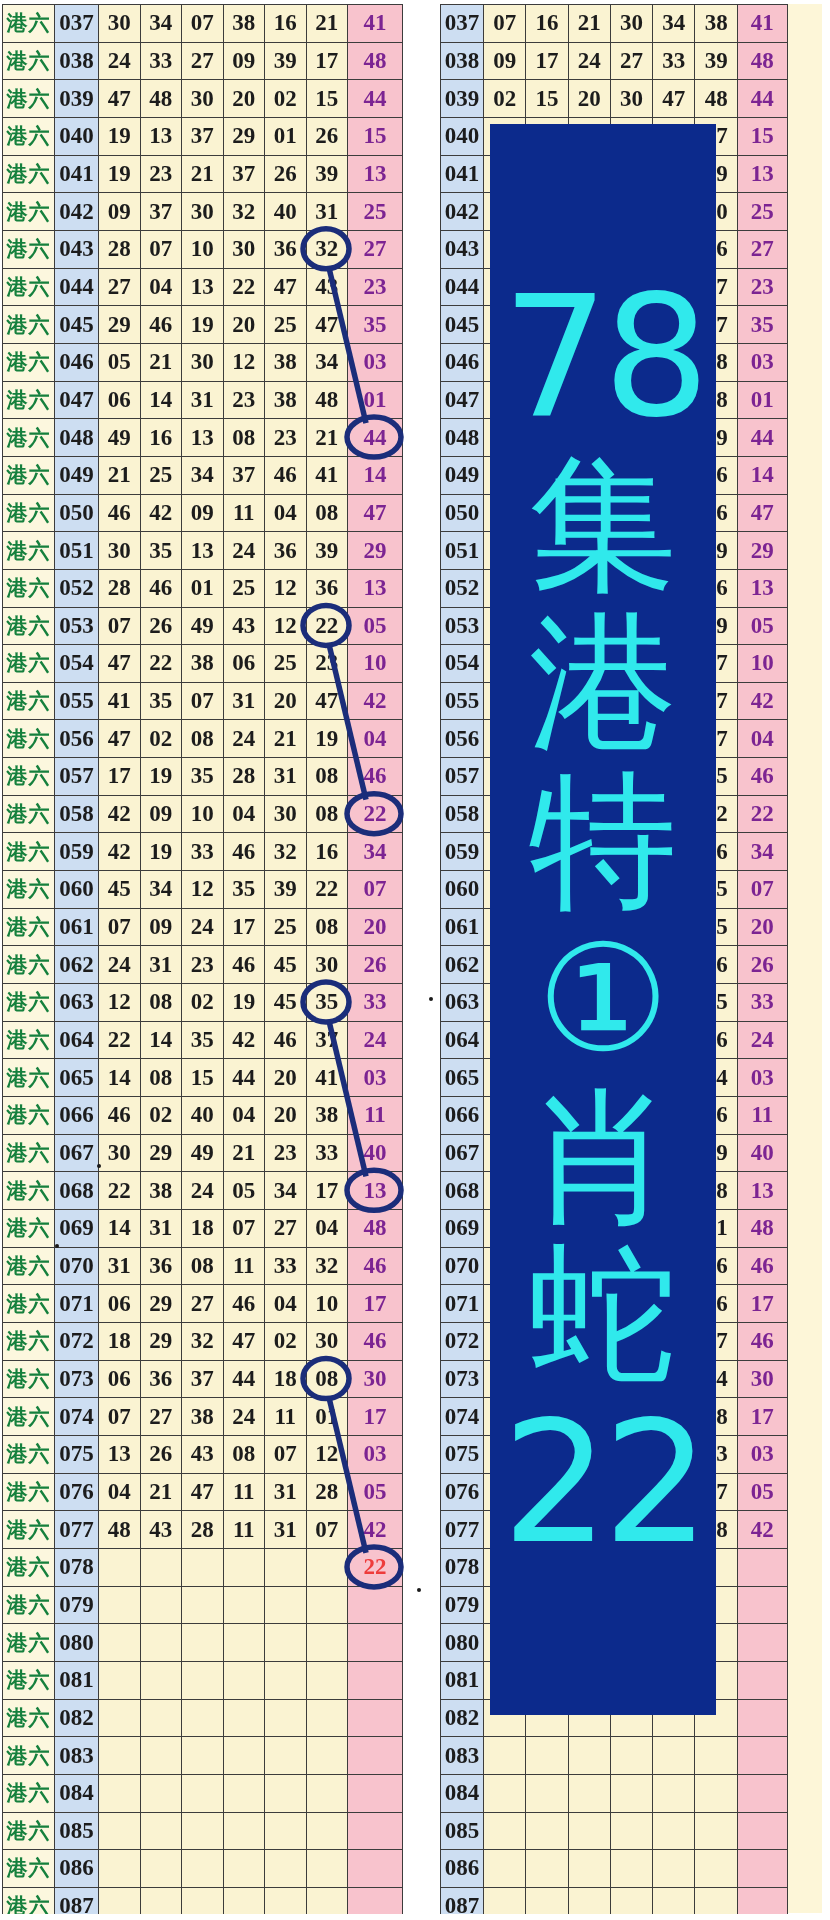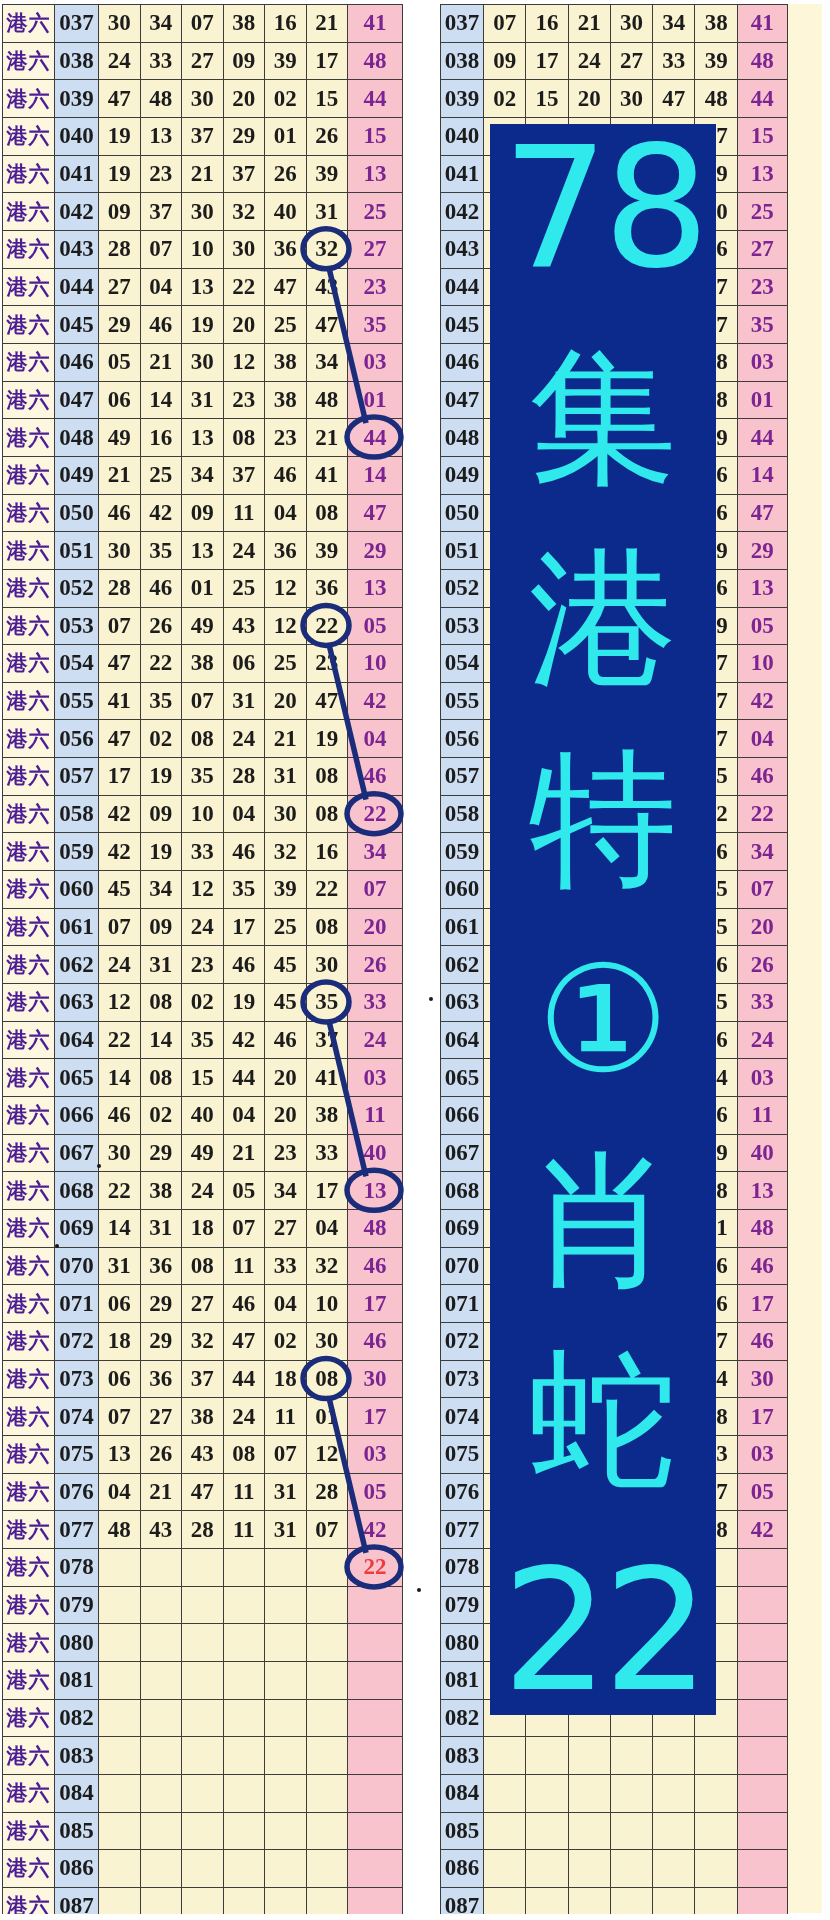--- a/index.html
+++ b/index.html
@@ -14,32 +14,32 @@
     z-index:1;
   }
   #left-table{left:2px;grid-template-columns:52px 44px repeat(6,41.5px) 55px;}
   #right-table{left:440px;grid-template-columns:43px repeat(6,42.3px) 50px;}
   .cell{
     border-right:1px solid #3c3c3c;border-bottom:1px solid #3c3c3c;
     box-sizing:border-box;display:flex;align-items:center;justify-content:center;
     font-weight:bold;font-size:23px;color:#1c1c1c;background:#faf3d2;
     overflow:hidden;
   }
-  .cell.label{background:#fcf7de;color:#4c1d95;font-size:21px;letter-spacing:1px;}
+  .cell.label{background:#fcf7de;color:#15803d;font-size:21px;letter-spacing:1px;}
   .cell.id{background:#cddef2;}
   .cell.special{background:#f8c3cd;color:#7c2492;}
   .cell.special.red{color:#ee3b3b;}
   #cream-band{
     position:absolute;left:787px;top:4px;width:35px;height:1909px;
     background:#fdf6d8;z-index:0;
   }
   #overlay-svg{position:absolute;left:0;top:0;z-index:3;pointer-events:none;}
   #banner{
     position:absolute;left:490px;top:124px;width:226px;height:1591px;
-    display:flex;flex-direction:column;justify-content:space-between;align-items:center;
+    display:flex;flex-direction:column;justify-content:center;align-items:center;
     z-index:5;
     gap:10px;
   }
   .banner-line{
     color:inherit;line-height:1;font-weight:normal;text-align:center;
     font-family:"DejaVu Sans", sans-serif;
   }
   .banner-line.digits{font-size:168px;letter-spacing:-6px;}
   .banner-line.hanzi{font-size:148px;}
   .speck{position:absolute;width:4px;height:4px;border-radius:50%;background:#1a1a1a;z-index:2;}

